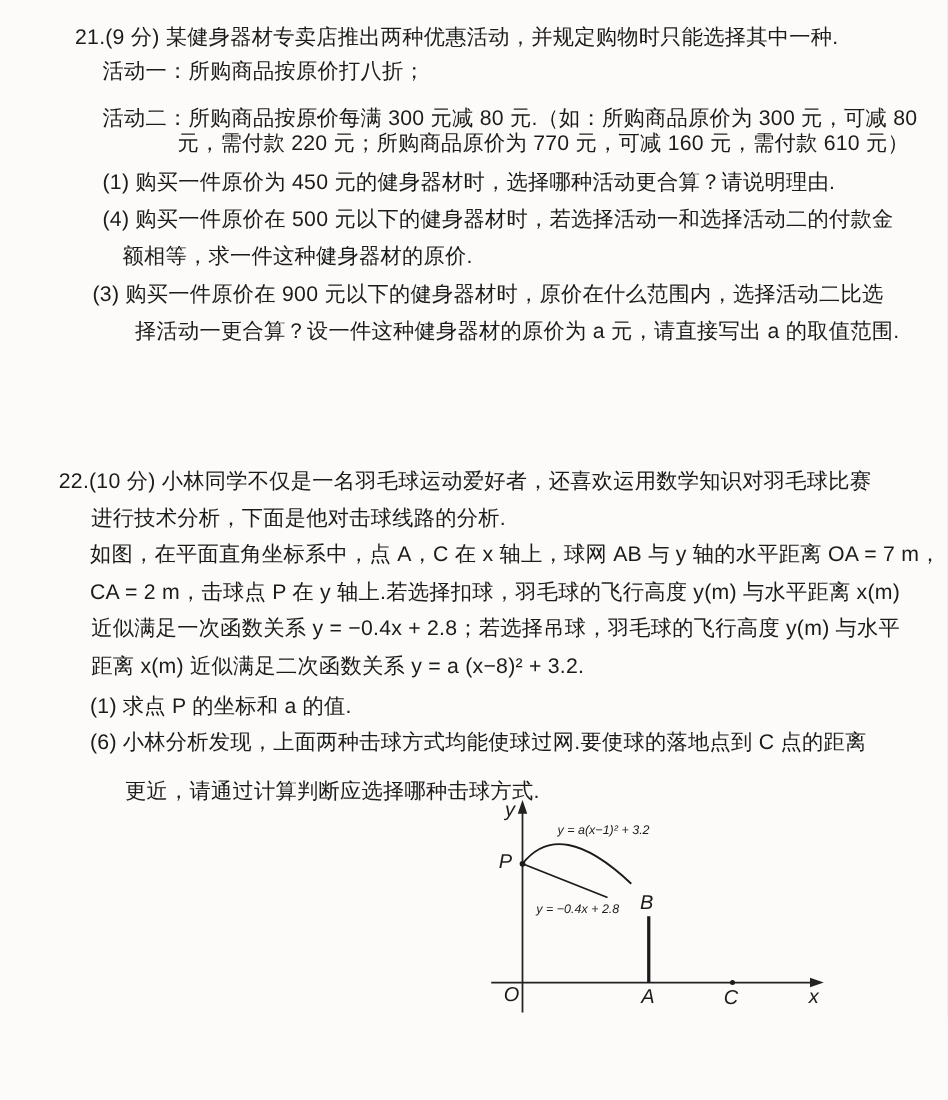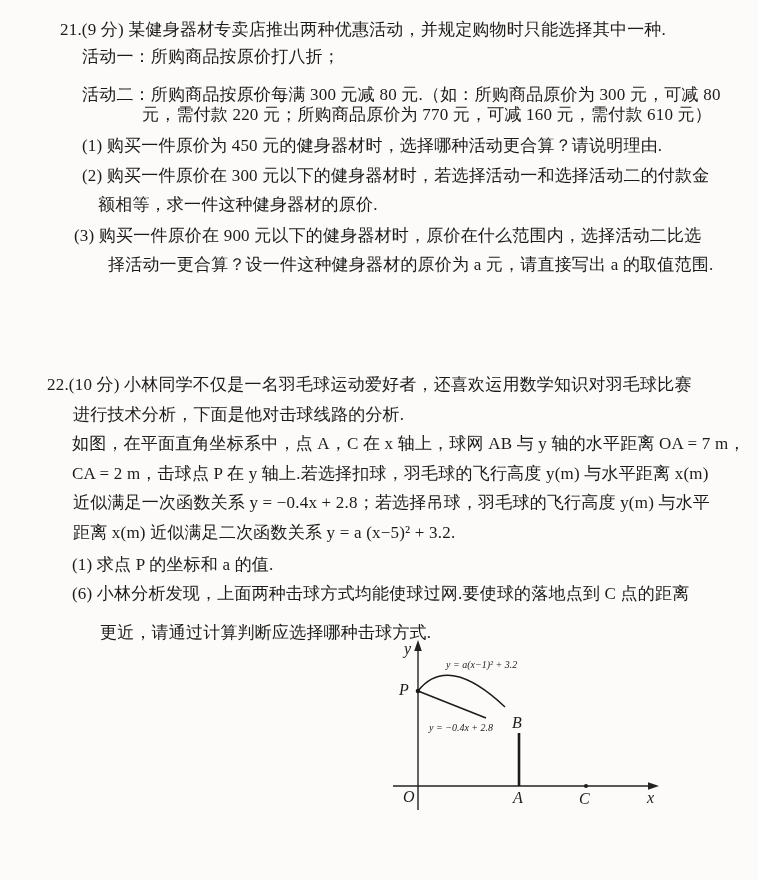--- a/index.html
+++ b/index.html
@@ -2,21 +2,21 @@
 <html><head>
 <meta charset="utf-8">
 <style>
   html, body { margin: 0; padding: 0; background: #e9e7e4; }
   .page {
     position: relative;
     width: 758px;
     height: 880px;
     margin: 0 auto;
     background: #fcfbfa;
-    font-family: Liberation Serif, serif;
+    font-family: Liberation Sans, sans-serif;
     color: #1b1b1b;
     overflow: hidden;
   }
   .tline {
     position: absolute;
     font-size: 17px;
     line-height: 19px;
     white-space: nowrap;
     letter-spacing: 0.2px;
   }
@@ -56,33 +56,33 @@
 
 <div class="page">
 
   <div>
     <div class="tline" style="left:60px;  top:20px;">21.(9 分) 某健身器材专卖店推出两种优惠活动，并规定购物时只能选择其中一种.</div>
     <div class="tline" style="left:82px;  top:47px;">活动一：所购商品按原价打八折；</div>
     <div class="tline" style="left:82px;  top:85px;">活动二：所购商品按原价每满 300 元减 80 元.（如：所购商品原价为 300 元，可减 80</div>
     <div class="dots">••</div>
     <div class="tline" style="left:142px; top:105px;">元，需付款 220 元；所购商品原价为 770 元，可减 160 元，需付款 610 元）</div>
     <div class="tline" style="left:82px;  top:136px;">(1) 购买一件原价为 450 元的健身器材时，选择哪种活动更合算？请说明理由.</div>
-    <div class="tline" style="left:82px;  top:166px;">(2) 购买一件原价在 300 元以下的健身器材时，若选择活动一和选择活动二的付款金</div>
+    <div class="tline" style="left:82px;  top:166px;">(4) 购买一件原价在 500 元以下的健身器材时，若选择活动一和选择活动二的付款金</div>
     <div class="tline" style="left:98px; top:195px;">额相等，求一件这种健身器材的原价.</div>
     <div class="tline" style="left:74px;  top:226px;">(3) 购买一件原价在 900 元以下的健身器材时，原价在什么范围内，选择活动二比选</div>
     <div class="tline" style="left:108px; top:255px;">择活动一更合算？设一件这种健身器材的原价为 a 元，请直接写出 a 的取值范围.</div>
   </div>
 
   <div>
     <div class="tline" style="left:47px;  top:375px;">22.(10 分) 小林同学不仅是一名羽毛球运动爱好者，还喜欢运用数学知识对羽毛球比赛</div>
     <div class="tline" style="left:73px;  top:405px;">进行技术分析，下面是他对击球线路的分析.</div>
     <div class="tline" style="left:72px;  top:434px;">如图，在平面直角坐标系中，点 A，C 在 x 轴上，球网 AB 与 y 轴的水平距离 OA = 7 m，</div>
     <div class="tline" style="left:72px;  top:464px;">CA = 2 m，击球点 P 在 y 轴上.若选择扣球，羽毛球的飞行高度 y(m) 与水平距离 x(m)</div>
     <div class="tline" style="left:73px;  top:493px;">近似满足一次函数关系 y = −0.4x + 2.8；若选择吊球，羽毛球的飞行高度 y(m) 与水平</div>
-    <div class="tline" style="left:73px;  top:523px;">距离 x(m) 近似满足二次函数关系 y = a (x−5)² + 3.2.</div>
+    <div class="tline" style="left:73px;  top:523px;">距离 x(m) 近似满足二次函数关系 y = a (x−8)² + 3.2.</div>
     <div class="tline" style="left:72px;  top:555px;">(1) 求点 P 的坐标和 a 的值.</div>
     <div class="tline" style="left:72px;  top:584px;">(6) 小林分析发现，上面两种击球方式均能使球过网.要使球的落地点到 C 点的距离</div>
     <div class="tline" style="left:100px; top:613px;margin-top:10px;">更近，请通过计算判断应选择哪种击球方式.</div>
   </div>
 
   <div class="figure">
     <svg width="300" height="180" viewBox="0 0 300 180">
 
       <line x1="13" y1="148" x2="272" y2="148" stroke="#222" stroke-width="1.4"></line>
       <polygon points="279,148 268,144.2 268,151.8" fill="#222"></polygon>

